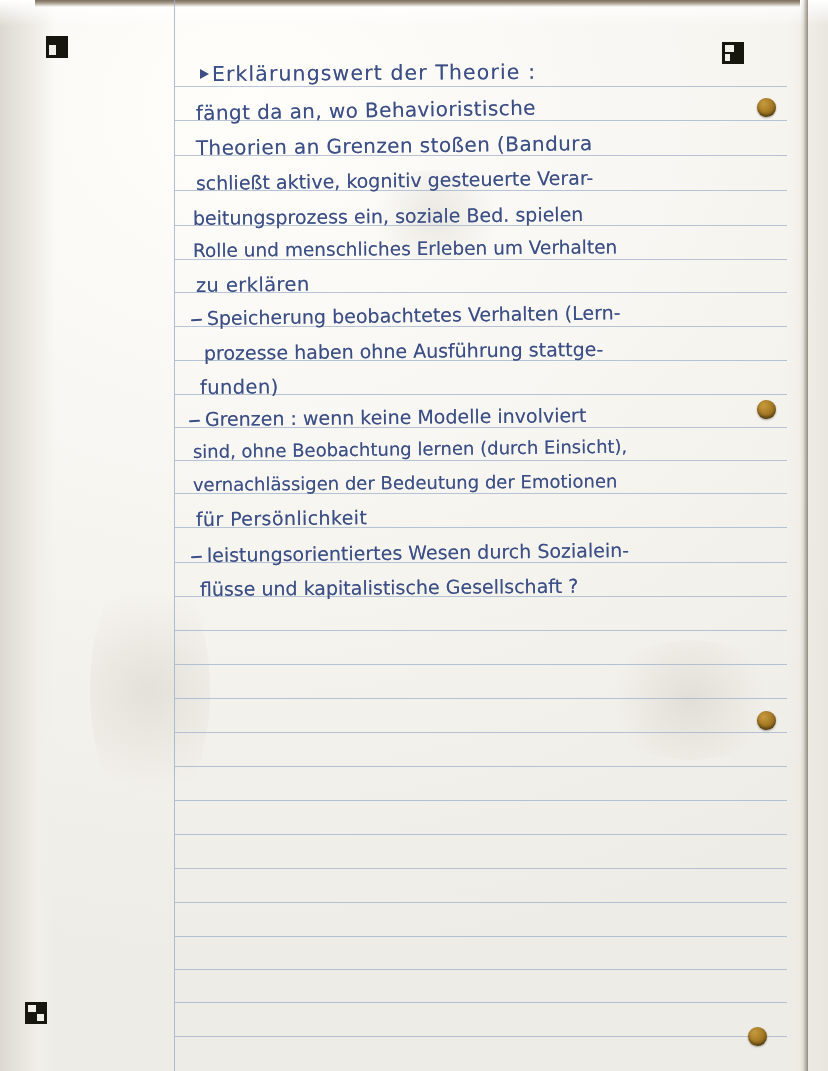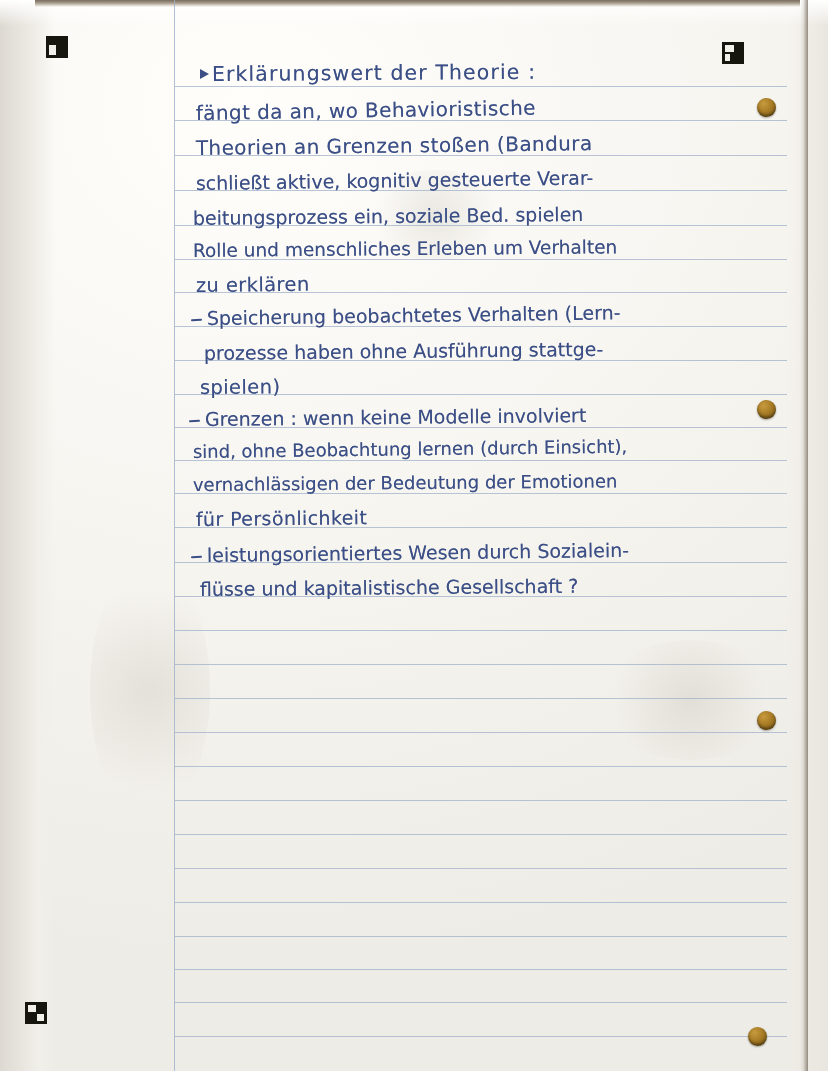--- a/index.html
+++ b/index.html
@@ -213,21 +213,21 @@
 
     <div class="hw tight" style="left:193px; top:240px; font-size:18.5px; transform:rotate(-0.5deg);">Rolle und menschliches Erleben um Verhalten</div>
 
     <div class="hw" style="left:196px; top:274px; font-size:19.5px; transform:rotate(-0.7deg);">zu erklären</div>
 
     <div class="dash" style="left:191px; top:319px; transform:rotate(-2deg);"></div>
     <div class="hw tight" style="left:207px; top:307px; font-size:19px; transform:rotate(-0.8deg);">Speicherung beobachtetes Verhalten (Lern-</div>
 
     <div class="hw tight" style="left:204px; top:342px; font-size:19px; transform:rotate(-0.6deg);">prozesse haben ohne Ausführung stattge-</div>
 
-    <div class="hw" style="left:200px; top:376px; font-size:19.5px; transform:rotate(-0.5deg);">spielen)</div>
+    <div class="hw" style="left:200px; top:376px; font-size:19.5px; transform:rotate(-0.5deg);">funden)</div>
 
     <div class="dash" style="left:189px; top:420px; transform:rotate(-2deg);"></div>
     <div class="hw tight" style="left:205px; top:408px; font-size:19px; transform:rotate(-0.6deg);">Grenzen : wenn keine Modelle involviert</div>
 
     <div class="hw tight" style="left:193px; top:441px; font-size:18px; transform:rotate(-0.7deg);">sind, ohne Beobachtung lernen (durch Einsicht),</div>
 
     <div class="hw tight" style="left:193px; top:474px; font-size:18px; transform:rotate(-0.5deg);">vernachlässigen der Bedeutung der Emotionen</div>
 
     <div class="hw" style="left:196px; top:508px; font-size:19px; transform:rotate(-0.6deg);">für Persönlichkeit</div>
 

